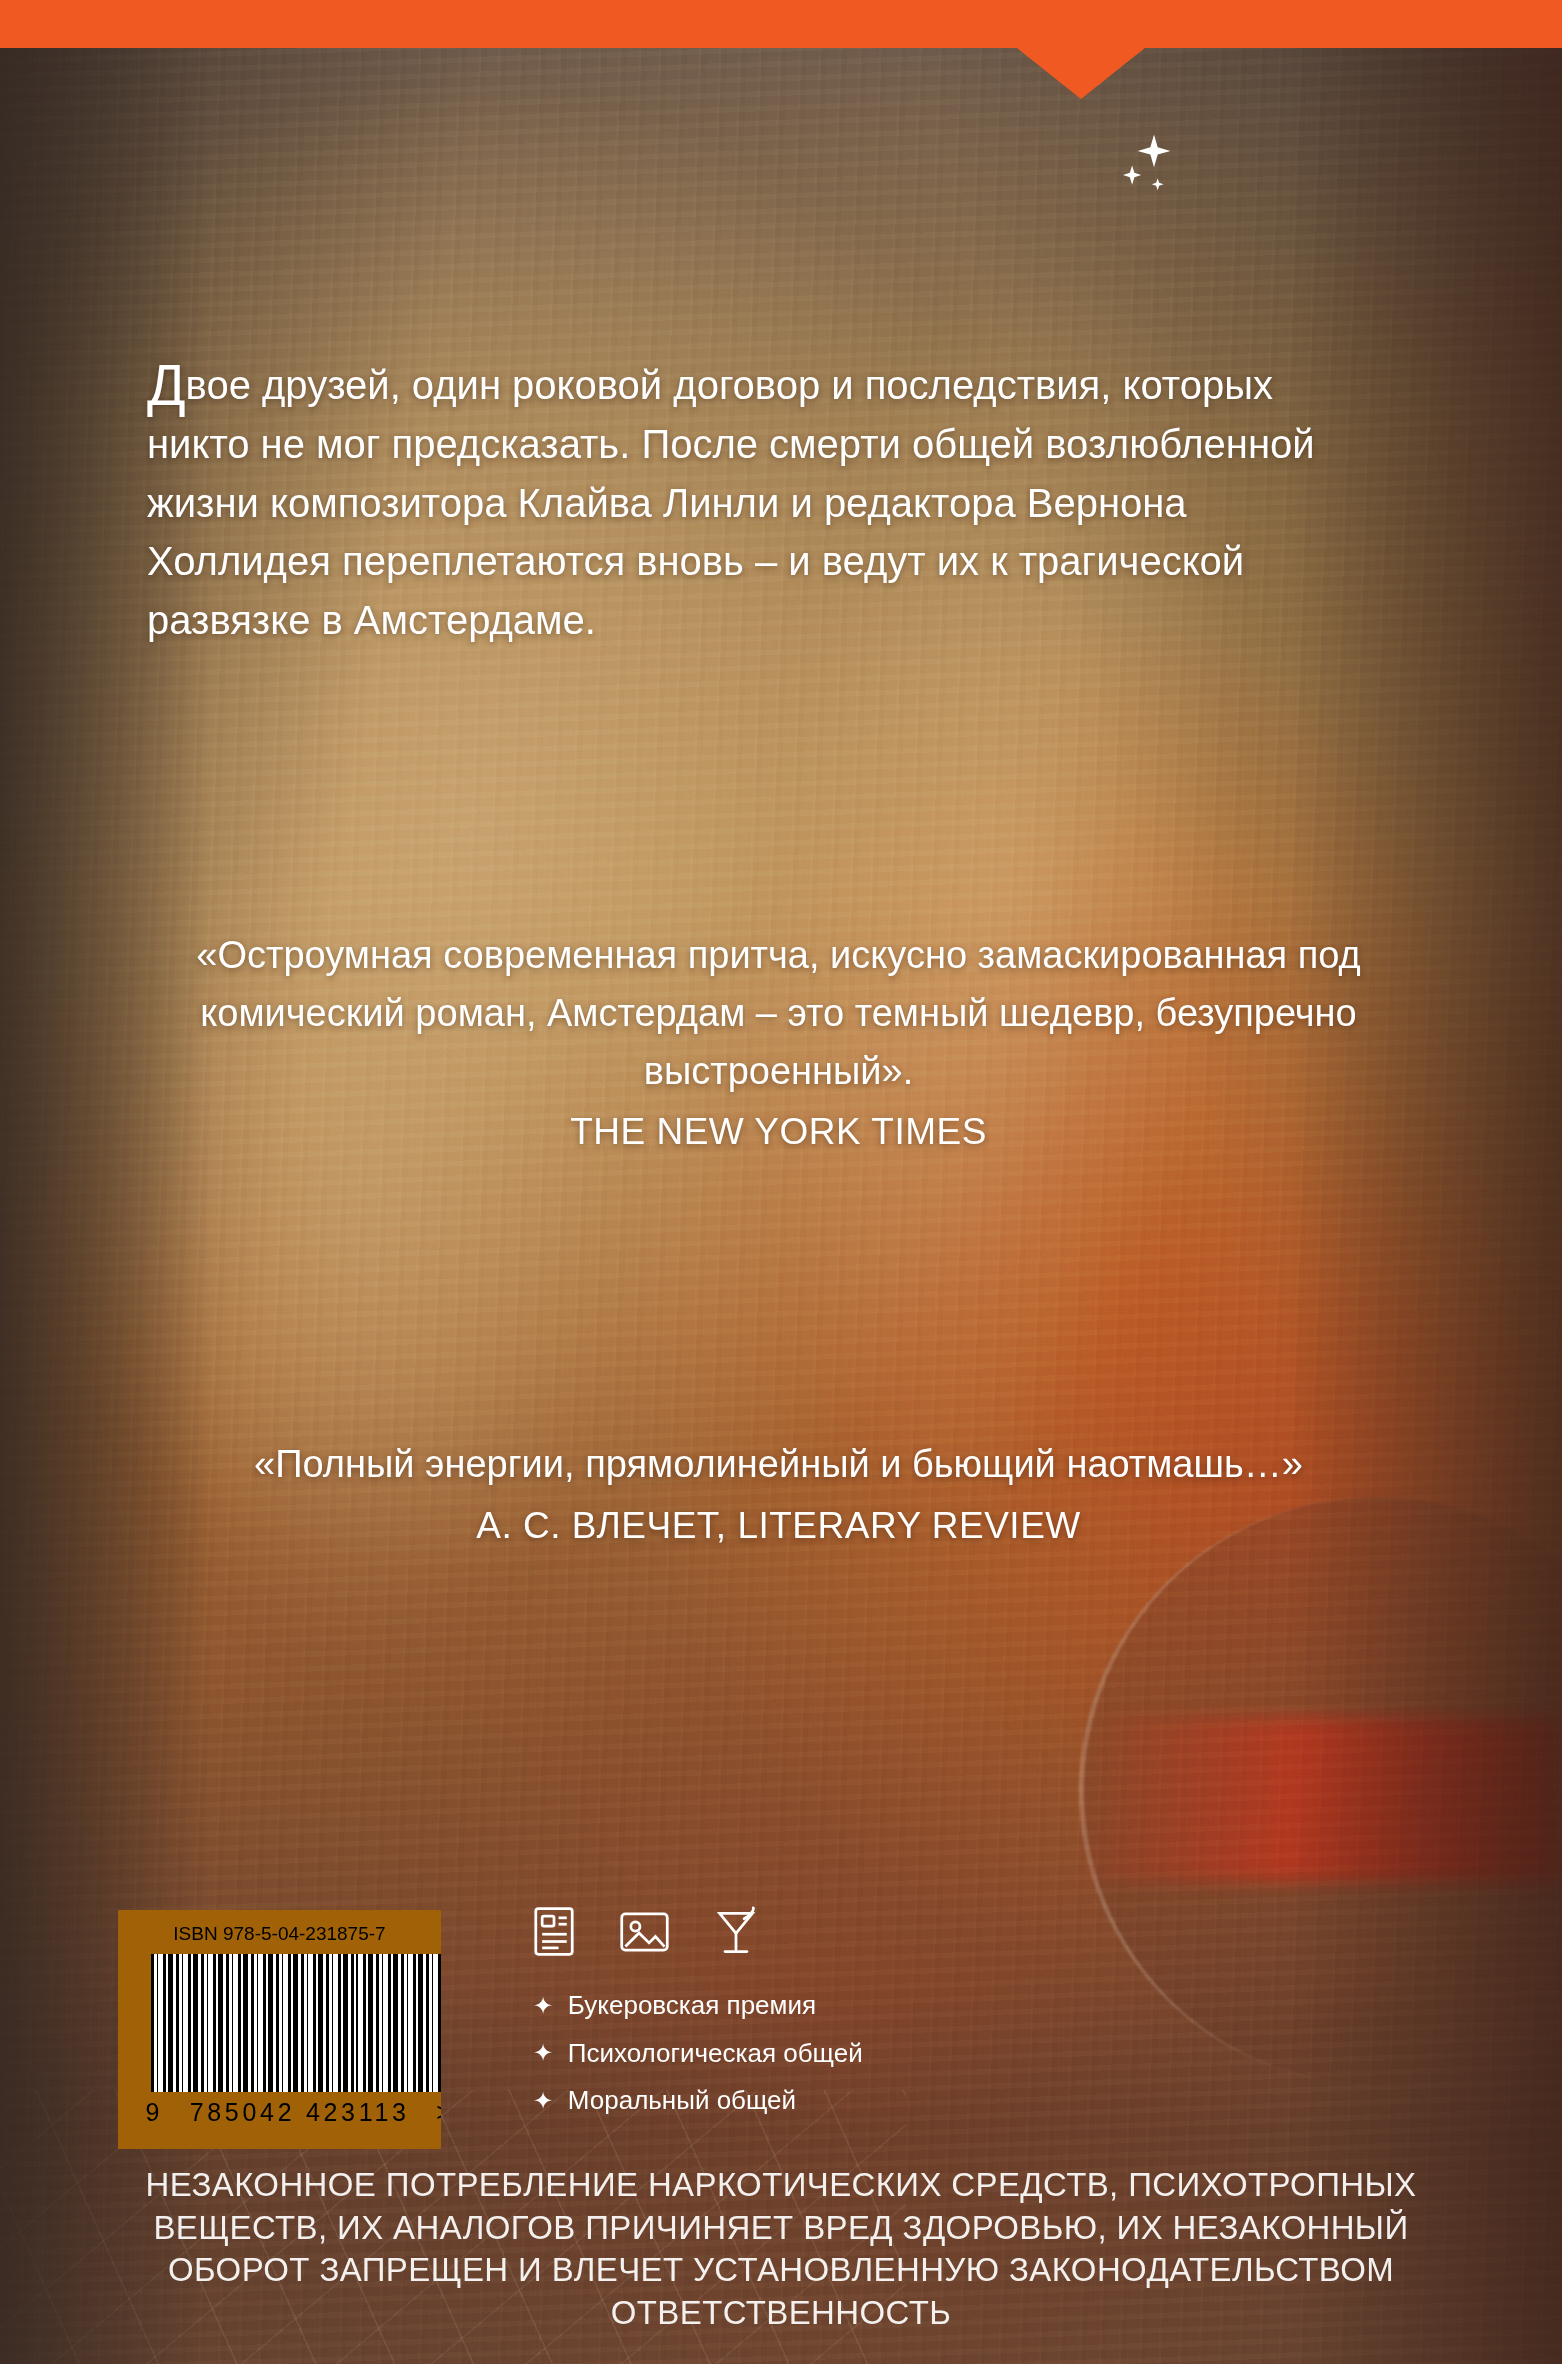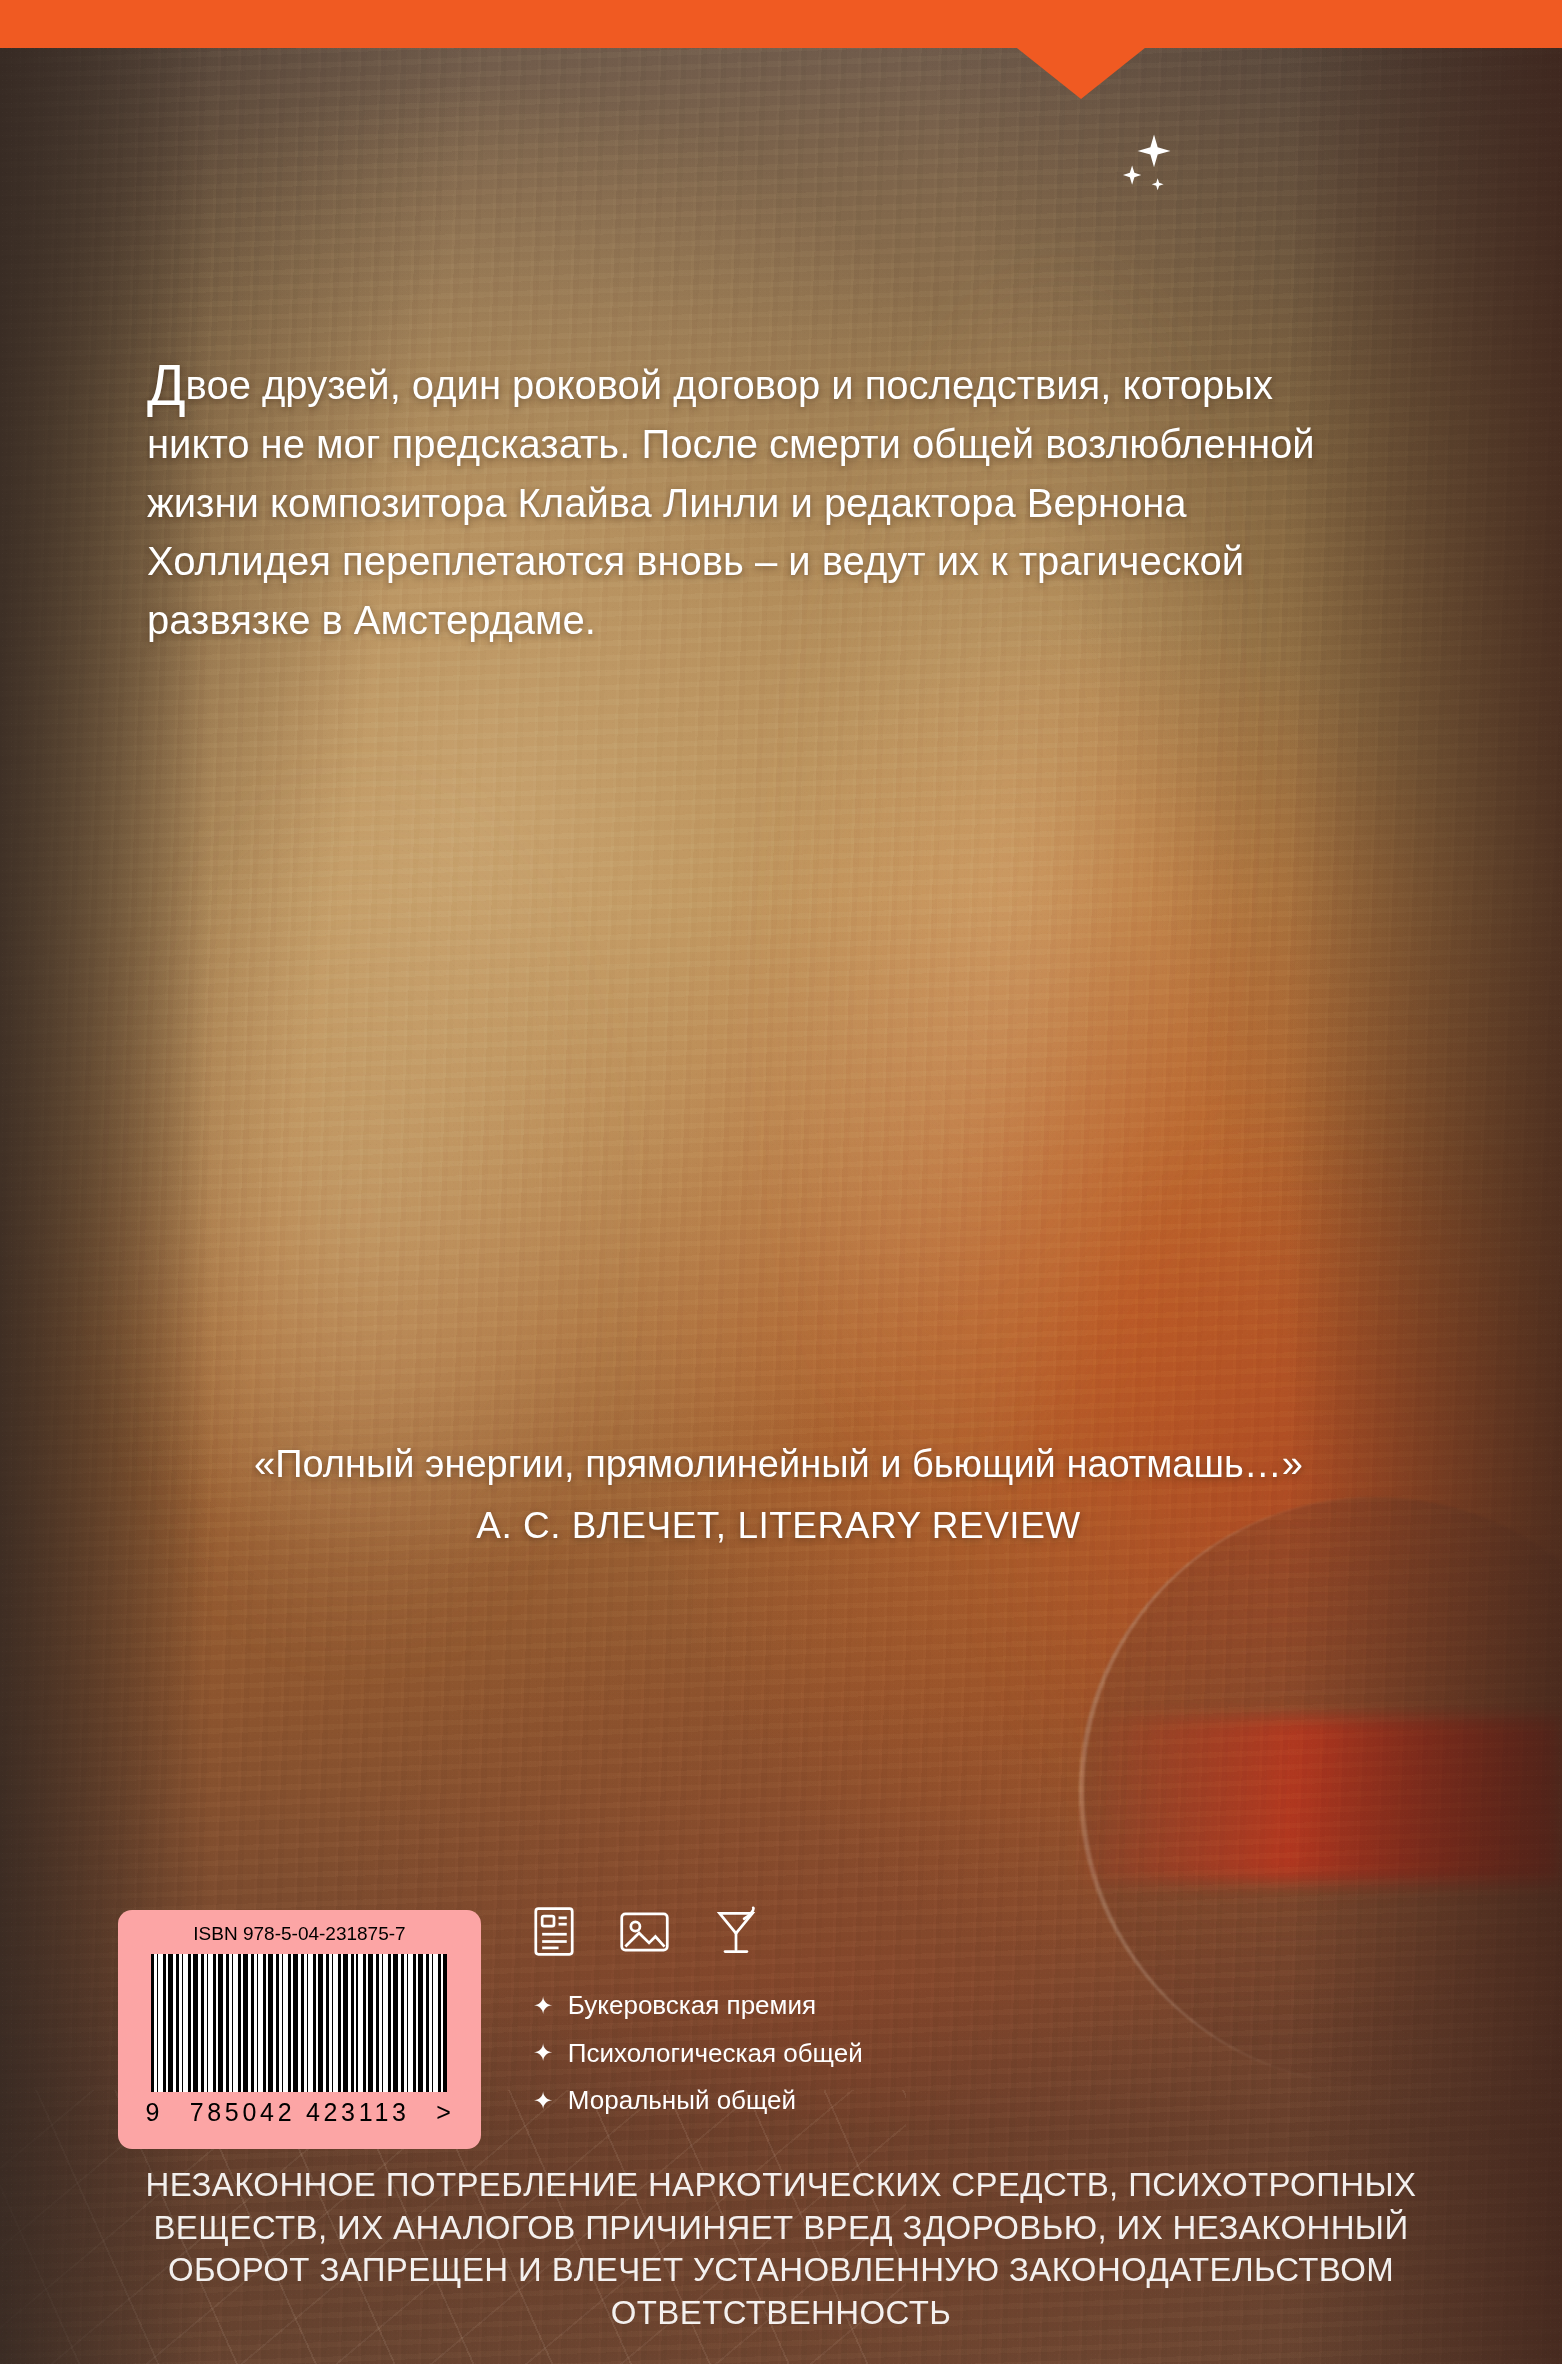--- a/index.html
+++ b/index.html
@@ -207,23 +207,23 @@
   .quote-source {
     margin-top: 11px;
     font-size: 37px;
     letter-spacing: 0.5px;
   }
 
   
   .barcode-wrap {
     position: absolute;
     left: 118px; top: 1910px;
-    width: 363px; height: 239px;
-    background: #fca5a5;
-    border-radius: 14px;
+    width: 323px; height: 239px;
+    background: #a16207;
+    border-radius: 1px;
     clip-path: polygon(0 0, 100% 0, 100% 100%, 0 100%);
   }
   .isbn-text {
     position: absolute;
     left: 0; top: 13px;
     width: 100%;
     text-align: center;
     font-size: 19px;
     color: #000;
     font-family: "Liberation Sans", sans-serif;
@@ -320,20 +320,24 @@
       <path d="M38 40 L40.5 48 L48 50.5 L40.5 53 L38 61 L35.5 53 L28 50.5 L35.5 48 Z" fill="#ffffff"></path>
       <path d="M66 54 L67.6 59 L72.5 60.6 L67.6 62.2 L66 67 L64.4 62.2 L59.5 60.6 L64.4 59 Z" fill="#ffffff"></path>
     </svg>
   </div>
 
 
   <div class="blurb">
     <span class="dropcap">Д</span><span>вое друзей, один роковой договор и последствия, которых никто не мог предсказать. После смерти общей возлюбленной жизни композитора Клайва Линли и редактора Вернона Холлидея переплетаются вновь – и ведут их к трагической развязке в Амстердаме.</span>
   </div>
 
+  <div class="quote-block quote-1">
+    <div class="quote-text">«Остроумная современная притча, искусно замаскированная под комический роман, Амстердам – это темный шедевр, безупречно выстроенный».</div>
+    <div class="quote-source">THE NEW YORK TIMES</div>
+  </div>
 
   <div class="quote-block quote-2">
     <div class="quote-text">«Полный энергии, прямолинейный и бьющий наотмашь…»</div>
     <div class="quote-source">А. С. ВЛЕЧЕТ, LITERARY REVIEW</div>
   </div>
 
   <div class="barcode-wrap">
     <div class="isbn-text">ISBN 978-5-04-231875-7</div>
     <div class="bars"></div>
     <div class="bars-num">

